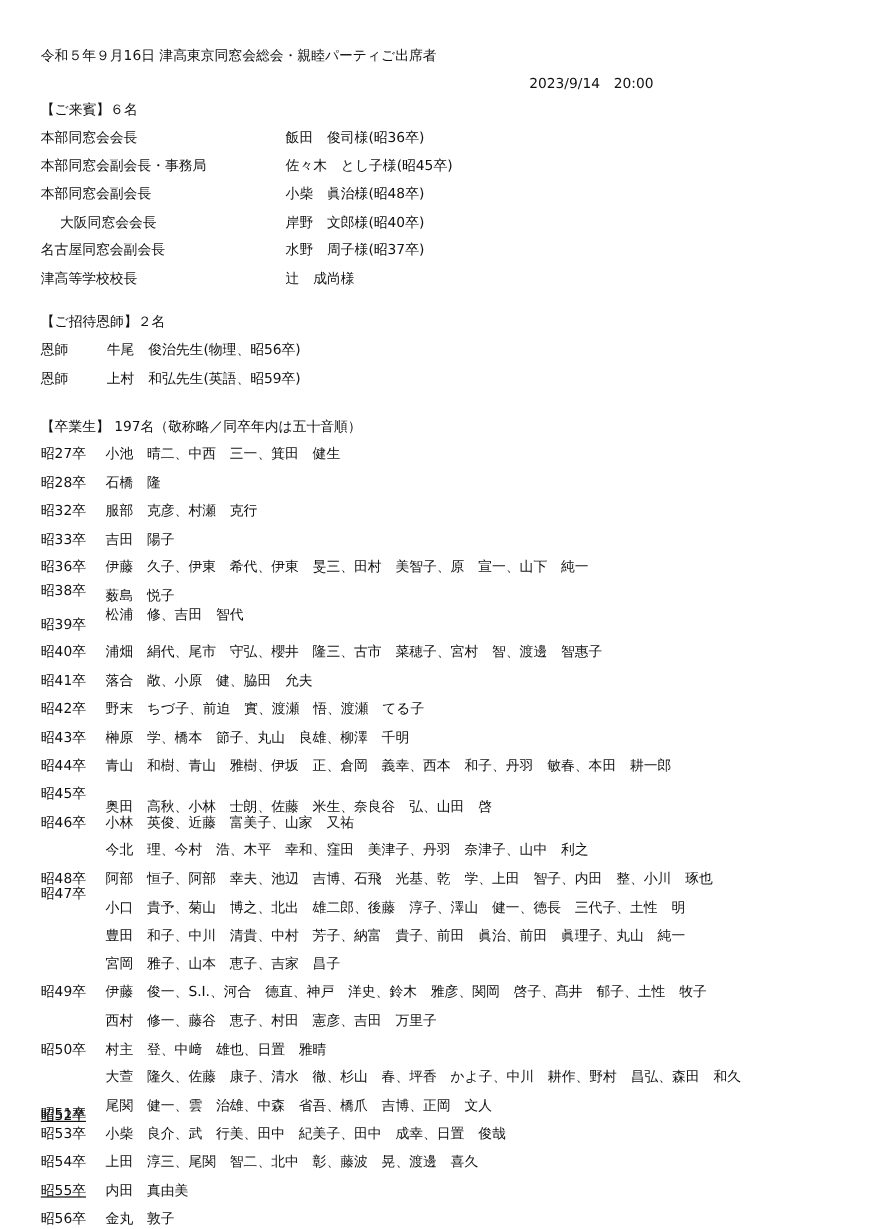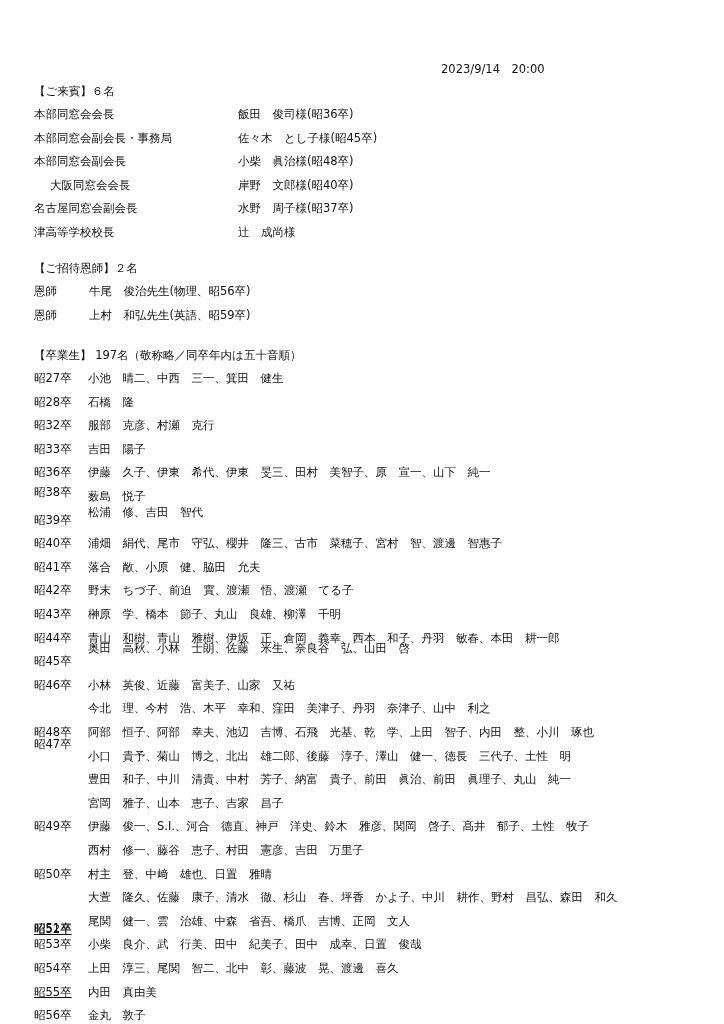--- a/index.html
+++ b/index.html
@@ -14,20 +14,21 @@
   .guest-name { left: 238px; }
   .teacher-label { left: 34px; }
   .teacher-name { left: 89px; }
   .grad-year { left: 34px; }
   .grad-names { left: 88px; }
 </style>
 </head>
 <body>
 
 <div class="page">
+  <div class="line title">令和５年９月16日 津高東京同窓会総会・親睦パーティご出席者</div>
   <div class="line datetime">2023/9/14　20:00</div>
 
   <div id="guests">
       <div class="line heading" style="top: 83px;">【ご来賓】６名</div>
       <div class="line guest-role" style="top: 106px;">本部同窓会会長</div>
       <div class="line guest-name" style="top: 106px;">飯田　俊司様(昭36卒)</div>
       <div class="line guest-role" style="top: 129.5px;">本部同窓会副会長・事務局</div>
       <div class="line guest-name" style="top: 129.5px;">佐々木　とし子様(昭45卒)</div>
       <div class="line guest-role" style="top: 153px;">本部同窓会副会長</div>
       <div class="line guest-name" style="top: 153px;">小柴　眞治様(昭48卒)</div>
@@ -65,21 +66,21 @@
       <div class="line grad-names" style="top: 535.2px;">浦畑　絹代、尾市　守弘、櫻井　隆三、古市　菜穂子、宮村　智、渡邊　智惠子</div>
       <div class="line grad-year" style="top: 558.8px;">昭41卒</div>
       <div class="line grad-names" style="top: 558.8px;">落合　敞、小原　健、脇田　允夫</div>
       <div class="line grad-year" style="top: 582.4px;">昭42卒</div>
       <div class="line grad-names" style="top: 582.4px;">野末　ちづ子、前迫　實、渡瀬　悟、渡瀬　てる子</div>
       <div class="line grad-year" style="top: 606px;">昭43卒</div>
       <div class="line grad-names" style="top: 606px;">榊原　学、橋本　節子、丸山　良雄、柳澤　千明</div>
       <div class="line grad-year" style="top: 629.6px;">昭44卒</div>
       <div class="line grad-names" style="top: 629.6px;">青山　和樹、青山　雅樹、伊坂　正、倉岡　義幸、西本　和子、丹羽　敏春、本田　耕一郎</div>
       <div class="line grad-year" style="top: 653.2px;">昭45卒</div>
-      <div class="line grad-names" style="top: 640px;">奥田　高秋、小林　士朗、佐藤　米生、奈良谷　弘、山田　啓</div>
+      <div class="line grad-names" style="top: 664px;">奥田　高秋、小林　士朗、佐藤　米生、奈良谷　弘、山田　啓</div>
       <div class="line grad-year" style="top: 676.8px;">昭46卒</div>
       <div class="line grad-names" style="top: 676.8px;">小林　英俊、近藤　富美子、山家　又祐</div>
       <div class="line grad-year" style="top: 700.4px; margin-top: 36px;">昭47卒</div>
       <div class="line grad-names" style="top: 700.4px;">今北　理、今村　浩、木平　幸和、窪田　美津子、丹羽　奈津子、山中　利之</div>
       <div class="line grad-year" style="top: 724px;">昭48卒</div>
       <div class="line grad-names" style="top: 724px;">阿部　恒子、阿部　幸夫、池辺　吉博、石飛　光基、乾　学、上田　智子、内田　整、小川　琢也</div>
       <div class="line grad-year" style="top: 747.6px;"></div>
       <div class="line grad-names" style="top: 747.6px;">小口　貴予、菊山　博之、北出　雄二郎、後藤　淳子、澤山　健一、徳長　三代子、土性　明</div>
       <div class="line grad-year" style="top: 771.2px;"></div>
       <div class="line grad-names" style="top: 771.2px;">豊田　和子、中川　清貴、中村　芳子、納富　貴子、前田　眞治、前田　眞理子、丸山　純一</div>

